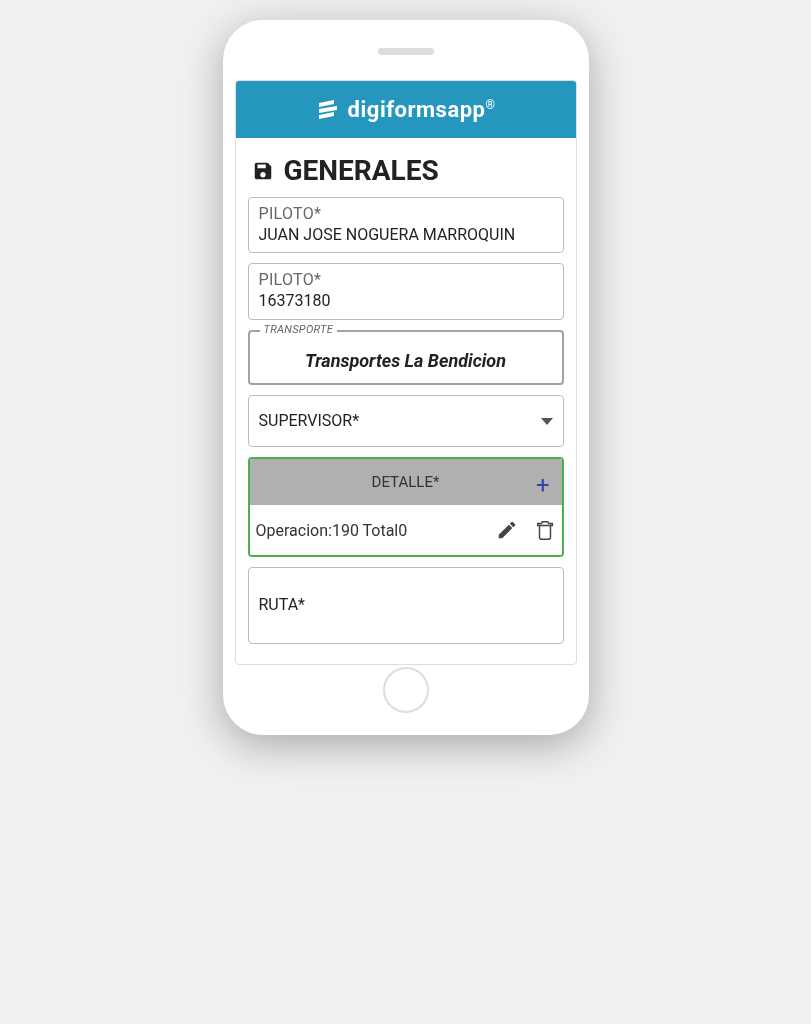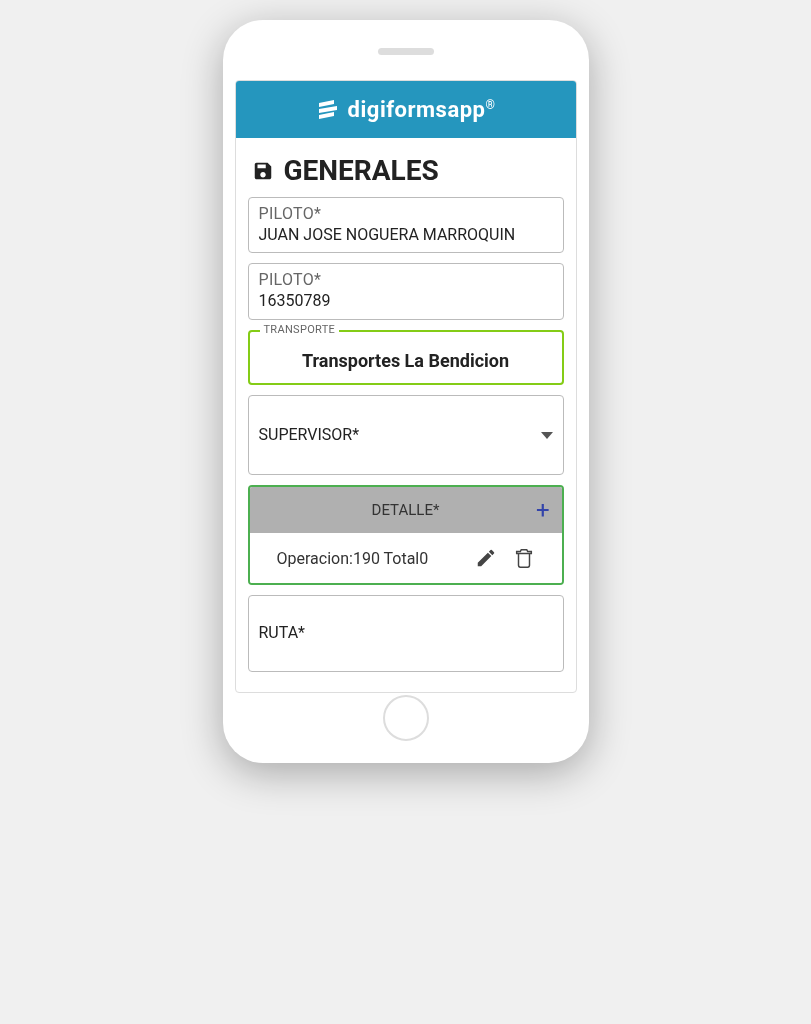--- a/index.html
+++ b/index.html
@@ -67,21 +67,22 @@
   }
   .field {
     border: 1px solid #bbb;
     border-radius: 4px;
     padding: 8px 10px 6px 10px;
     margin-bottom: 10px;
     position: relative;
     background: #fff;
   }
   .field.green {
-    border: 2px solid #84cc16;
+    border: 2px solid #a3a3a3;
+    font-style: italic;
   }
   .field .label {
     font-size: 16px;
     color: #666;
     letter-spacing: 0.3px;
     line-height: 1;
     margin-bottom: 2px;
     display: block;
   }
   .field.green .label {
@@ -105,59 +106,58 @@
   }
   .field.empty .value {
     font-size: 16px;
     color: #222;
     padding: 4px 0;
   }
   .field.select {
     display: flex;
     align-items: center;
     justify-content: space-between;
-    padding: 28px 10px;
+    padding: 14px 10px;
   }
   .field.select .value {
     font-size: 16px;
   }
   .caret {
     width: 0; height: 0;
     border-left: 6px solid transparent;
     border-right: 6px solid transparent;
     border-top: 7px solid #555;
   }
   .detalle-block {
     border: 2px solid #4caf50;
     border-radius: 4px;
     margin-bottom: 10px;
     overflow: hidden;
   }
   .detalle-header {
     background: #b0b0b0;
     padding: 14px 10px;
     display: flex;
-    align-items: center;
     justify-content: center;
     position: relative;
     font-size: 15px;
     color: #333;
   }
   .plus-icon {
     position: absolute;
     right: 12px;
     font-size: 24px;
     font-weight: 400;
     color: #3344aa;
     line-height: 1;
   }
   .detalle-row {
     display: flex;
     align-items: center;
-    padding: 14px 27px;
+    padding: 14px 6px;
     gap: 16px;
     background: #fff;
   }
   .detalle-row .text {
     flex: 1;
     font-size: 16px;
     color: #333;
   }
   .icon-btn {
     width: 22px;
@@ -215,21 +215,21 @@
         <span>GENERALES</span>
       </div>
 
       <div class="field">
         <span class="label">PILOTO*</span>
         <div class="value">JUAN JOSE NOGUERA MARROQUIN</div>
       </div>
 
       <div class="field">
         <span class="label">PILOTO*</span>
-        <div class="value">16350789</div>
+        <div class="value">16373180</div>
       </div>
 
       <div class="field green">
         <span class="label">TRANSPORTE</span>
         <div class="value">Transportes La Bendicion</div>
       </div>
 
 
       <div class="field select">
         <div class="value">SUPERVISOR*</div>

